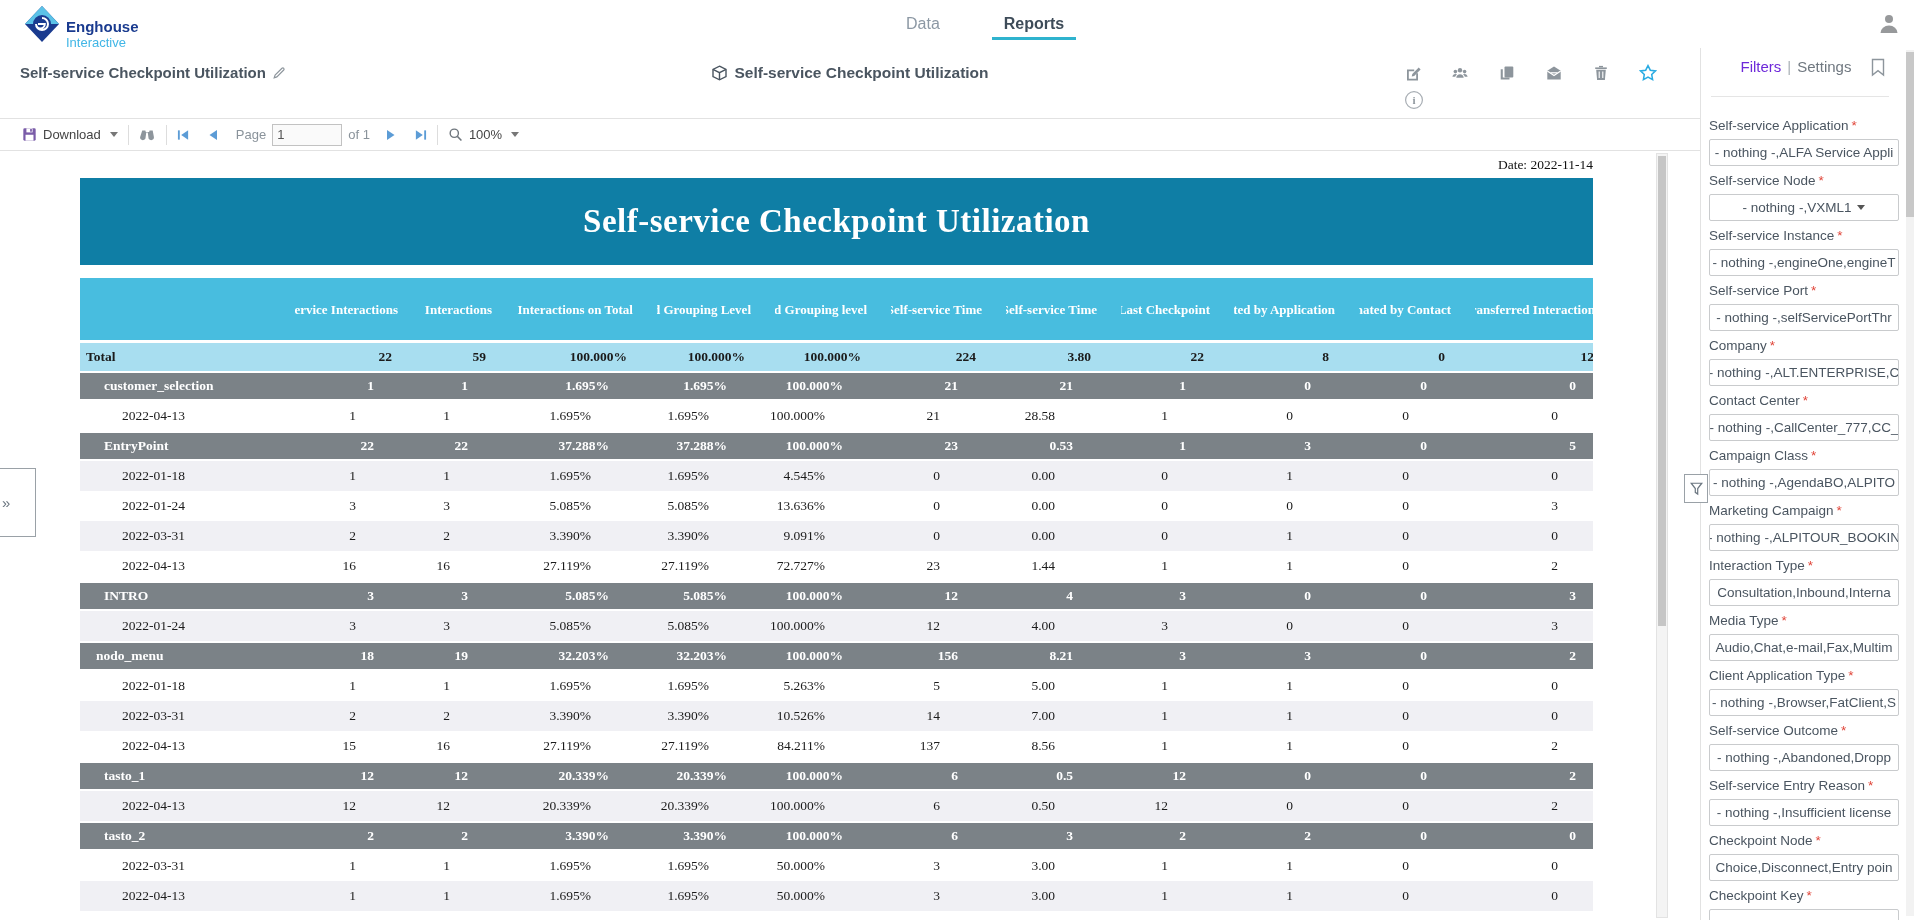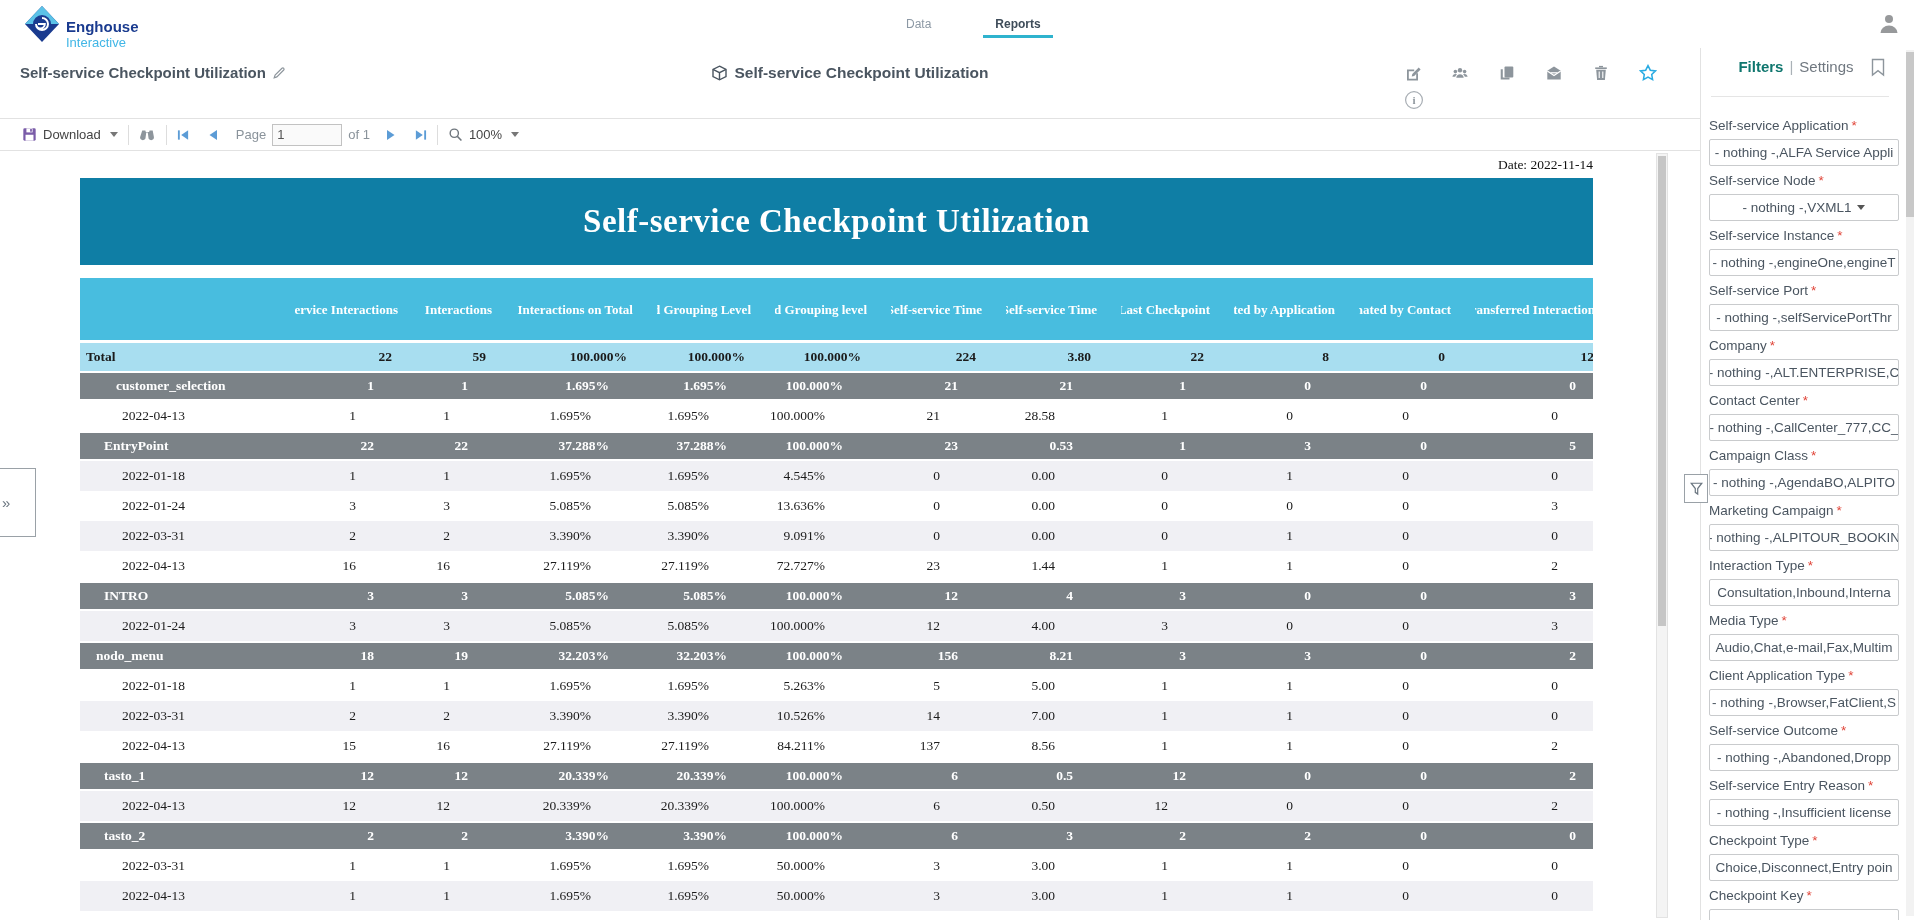--- a/index.html
+++ b/index.html
@@ -8,21 +8,21 @@
     font-family:"Liberation Sans", sans-serif;color:#4a5560;position:relative;
     -webkit-font-smoothing:antialiased;
   }
   
   .topbar{position:absolute;left:0;top:0;width:1916px;height:48px;background:#fff;border-bottom:1px solid #e8e8e8;}
   .logo{position:absolute;left:24px;top:5px;display:flex;align-items:flex-start;}
   .logo-text{margin-left:6px;line-height:1;}
   .brand-top{font-size:15px;font-weight:bold;color:#1a3b8f;display:block;margin-top:14px;}
   .brand-bottom{font-size:13px;color:#41b6e6;display:block;margin-top:2px;}
   .tabs{position:absolute;left:900px;top:0;height:48px;display:flex;gap:52px;align-items:center;}
-  .tab{font-size:12px;color:#8c98a4;cursor:pointer;position:relative;padding:14px 6px;}
+  .tab{font-size:16px;color:#8c98a4;cursor:pointer;position:relative;padding:14px 6px;}
   .tab.active{color:#3e4c59;font-weight:bold;}
   .tab.active .tab-underline{position:absolute;left:-6px;right:-6px;bottom:7px;height:3px;background:#2fb3ce;}
   .avatar{position:absolute;right:16px;top:12px;width:22px;height:22px;}
   
   .titlebar{position:absolute;left:0;top:48px;width:1700px;height:70px;background:#fff;border-bottom:1px solid #e7e7e7;}
   .left-title{position:absolute;left:20px;top:16px;font-size:15px;font-weight:600;color:#4a5560;display:flex;align-items:center;gap:6px;}
   .center-title{position:absolute;left:0;top:16px;width:1700px;text-align:center;font-size:15.5px;font-weight:bold;color:#4a5560;}
   .center-title .ct-inner{display:inline-flex;align-items:center;gap:6px;}
   .actions{position:absolute;left:1404px;top:16px;display:flex;gap:29px;align-items:center;}
   .act-btn{width:18px;height:18px;cursor:pointer;}
@@ -55,21 +55,21 @@
   .vscroll{position:absolute;left:1656px;top:2px;width:12px;height:765px;background:#f4f4f4;border:1px solid #e3e3e3;box-sizing:border-box;}
   .vthumb{position:absolute;left:1px;top:2px;width:8px;height:470px;background:#c6c6c6;}
   
   .collapse-tab{position:absolute;left:0;top:468px;width:36px;height:69px;background:#fff;border:1px solid #9aa1a7;border-left:none;box-sizing:border-box;
     display:flex;align-items:center;color:#6b7680;font-size:15px;cursor:pointer;padding-left:2px;}
   .filter-tab{position:absolute;left:1684px;top:474px;width:24px;height:29px;background:#fff;border:1px solid #9aa1a7;box-sizing:border-box;
     display:flex;align-items:center;justify-content:center;cursor:pointer;z-index:5;}
   
   .sidebar{position:absolute;left:1700px;top:48px;width:216px;height:872px;background:#fff;border-left:1px solid #e2e2e2;box-sizing:border-box;overflow:hidden;}
   .sb-header{position:absolute;left:0;top:10px;width:190px;text-align:center;font-size:15px;color:#707880;}
-  .sb-header .f-strong{font-weight:bold;color:#0f766e;margin-top:27px;}
+  .sb-header .f-strong{font-weight:normal;color:#6d28d9;margin-top:27px;}
   .sb-header .pipe{color:#aab1b7;margin:0 6px;}
   .sb-bookmark{position:absolute;right:30px;top:10px;width:16px;height:19px;cursor:pointer;}
   .sb-divider{position:absolute;left:10px;top:48px;width:178px;height:1px;background:#e5e5e5;}
   .sb-fields{position:absolute;left:8px;top:70px;width:190px;}
   .sb-field{height:55px;}
   .sb-label{height:18px;margin-bottom:3px;font-size:13.5px;color:#4a5560;white-space:nowrap;overflow:hidden;}
   .sb-star{color:#e04438;margin-left:3px;}
   .sb-input{height:27px;box-sizing:border-box;border:1px solid #c9cbcd;border-radius:2px;background:#fff;
     display:flex;align-items:center;justify-content:center;font-size:13.5px;color:#4a5560;white-space:nowrap;overflow:hidden;padding:0 5px;cursor:pointer;}
   .sb-caret{width:0;height:0;border-left:4px solid transparent;border-right:4px solid transparent;border-top:5px solid #555;margin-left:6px;flex:none;}
@@ -259,21 +259,21 @@
           <div class="td" style="width: 118px;"><span>100.000%</span></div>
           <div class="td" style="width: 116px;"><span>100.000%</span></div>
           <div class="td" style="width: 115px;"><span>224</span></div>
           <div class="td" style="width: 115px;"><span>3.80</span></div>
           <div class="td" style="width: 113px;"><span>22</span></div>
           <div class="td" style="width: 125px;"><span>8</span></div>
           <div class="td" style="width: 116px;"><span>0</span></div>
           <div class="td" style="width: 165px; padding-right: 40px;"><span>12</span></div>
         </div>
         <div class="tr row-group">
-          <div class="td name" style="width: 191px; padding-left: 36px;"><span>customer_selection</span></div>
+          <div class="td name" style="width: 191px; padding-left: 24px;"><span>customer_selection</span></div>
           <div class="td" style="width: 127px;"><span>1</span></div>
           <div class="td" style="width: 94px;"><span>1</span></div>
           <div class="td" style="width: 141px;"><span>1.695%</span></div>
           <div class="td" style="width: 118px;"><span>1.695%</span></div>
           <div class="td" style="width: 116px;"><span>100.000%</span></div>
           <div class="td" style="width: 115px;"><span>21</span></div>
           <div class="td" style="width: 115px;"><span>21</span></div>
           <div class="td" style="width: 113px;"><span>1</span></div>
           <div class="td" style="width: 125px;"><span>0</span></div>
           <div class="td" style="width: 116px;"><span>0</span></div>
@@ -615,21 +615,21 @@
           <span>- nothing -,Abandoned,Dropp</span>
         </div>
       </div>
       <div class="sb-field">
         <div class="sb-label"><span>Self-service Entry Reason</span><span class="sb-star">*</span></div>
         <div class="sb-input">
           <span>- nothing -,Insufficient license</span>
         </div>
       </div>
       <div class="sb-field">
-        <div class="sb-label"><span>Checkpoint Type</span><span class="sb-star">*</span></div>
+        <div class="sb-label"><span>Checkpoint Node</span><span class="sb-star">*</span></div>
         <div class="sb-input">
           <span>Choice,Disconnect,Entry poin</span>
         </div>
       </div>
       <div class="sb-field">
         <div class="sb-label"><span>Checkpoint Key</span><span class="sb-star">*</span></div>
         <div class="sb-input">
           <span></span>
         </div>
       </div>

